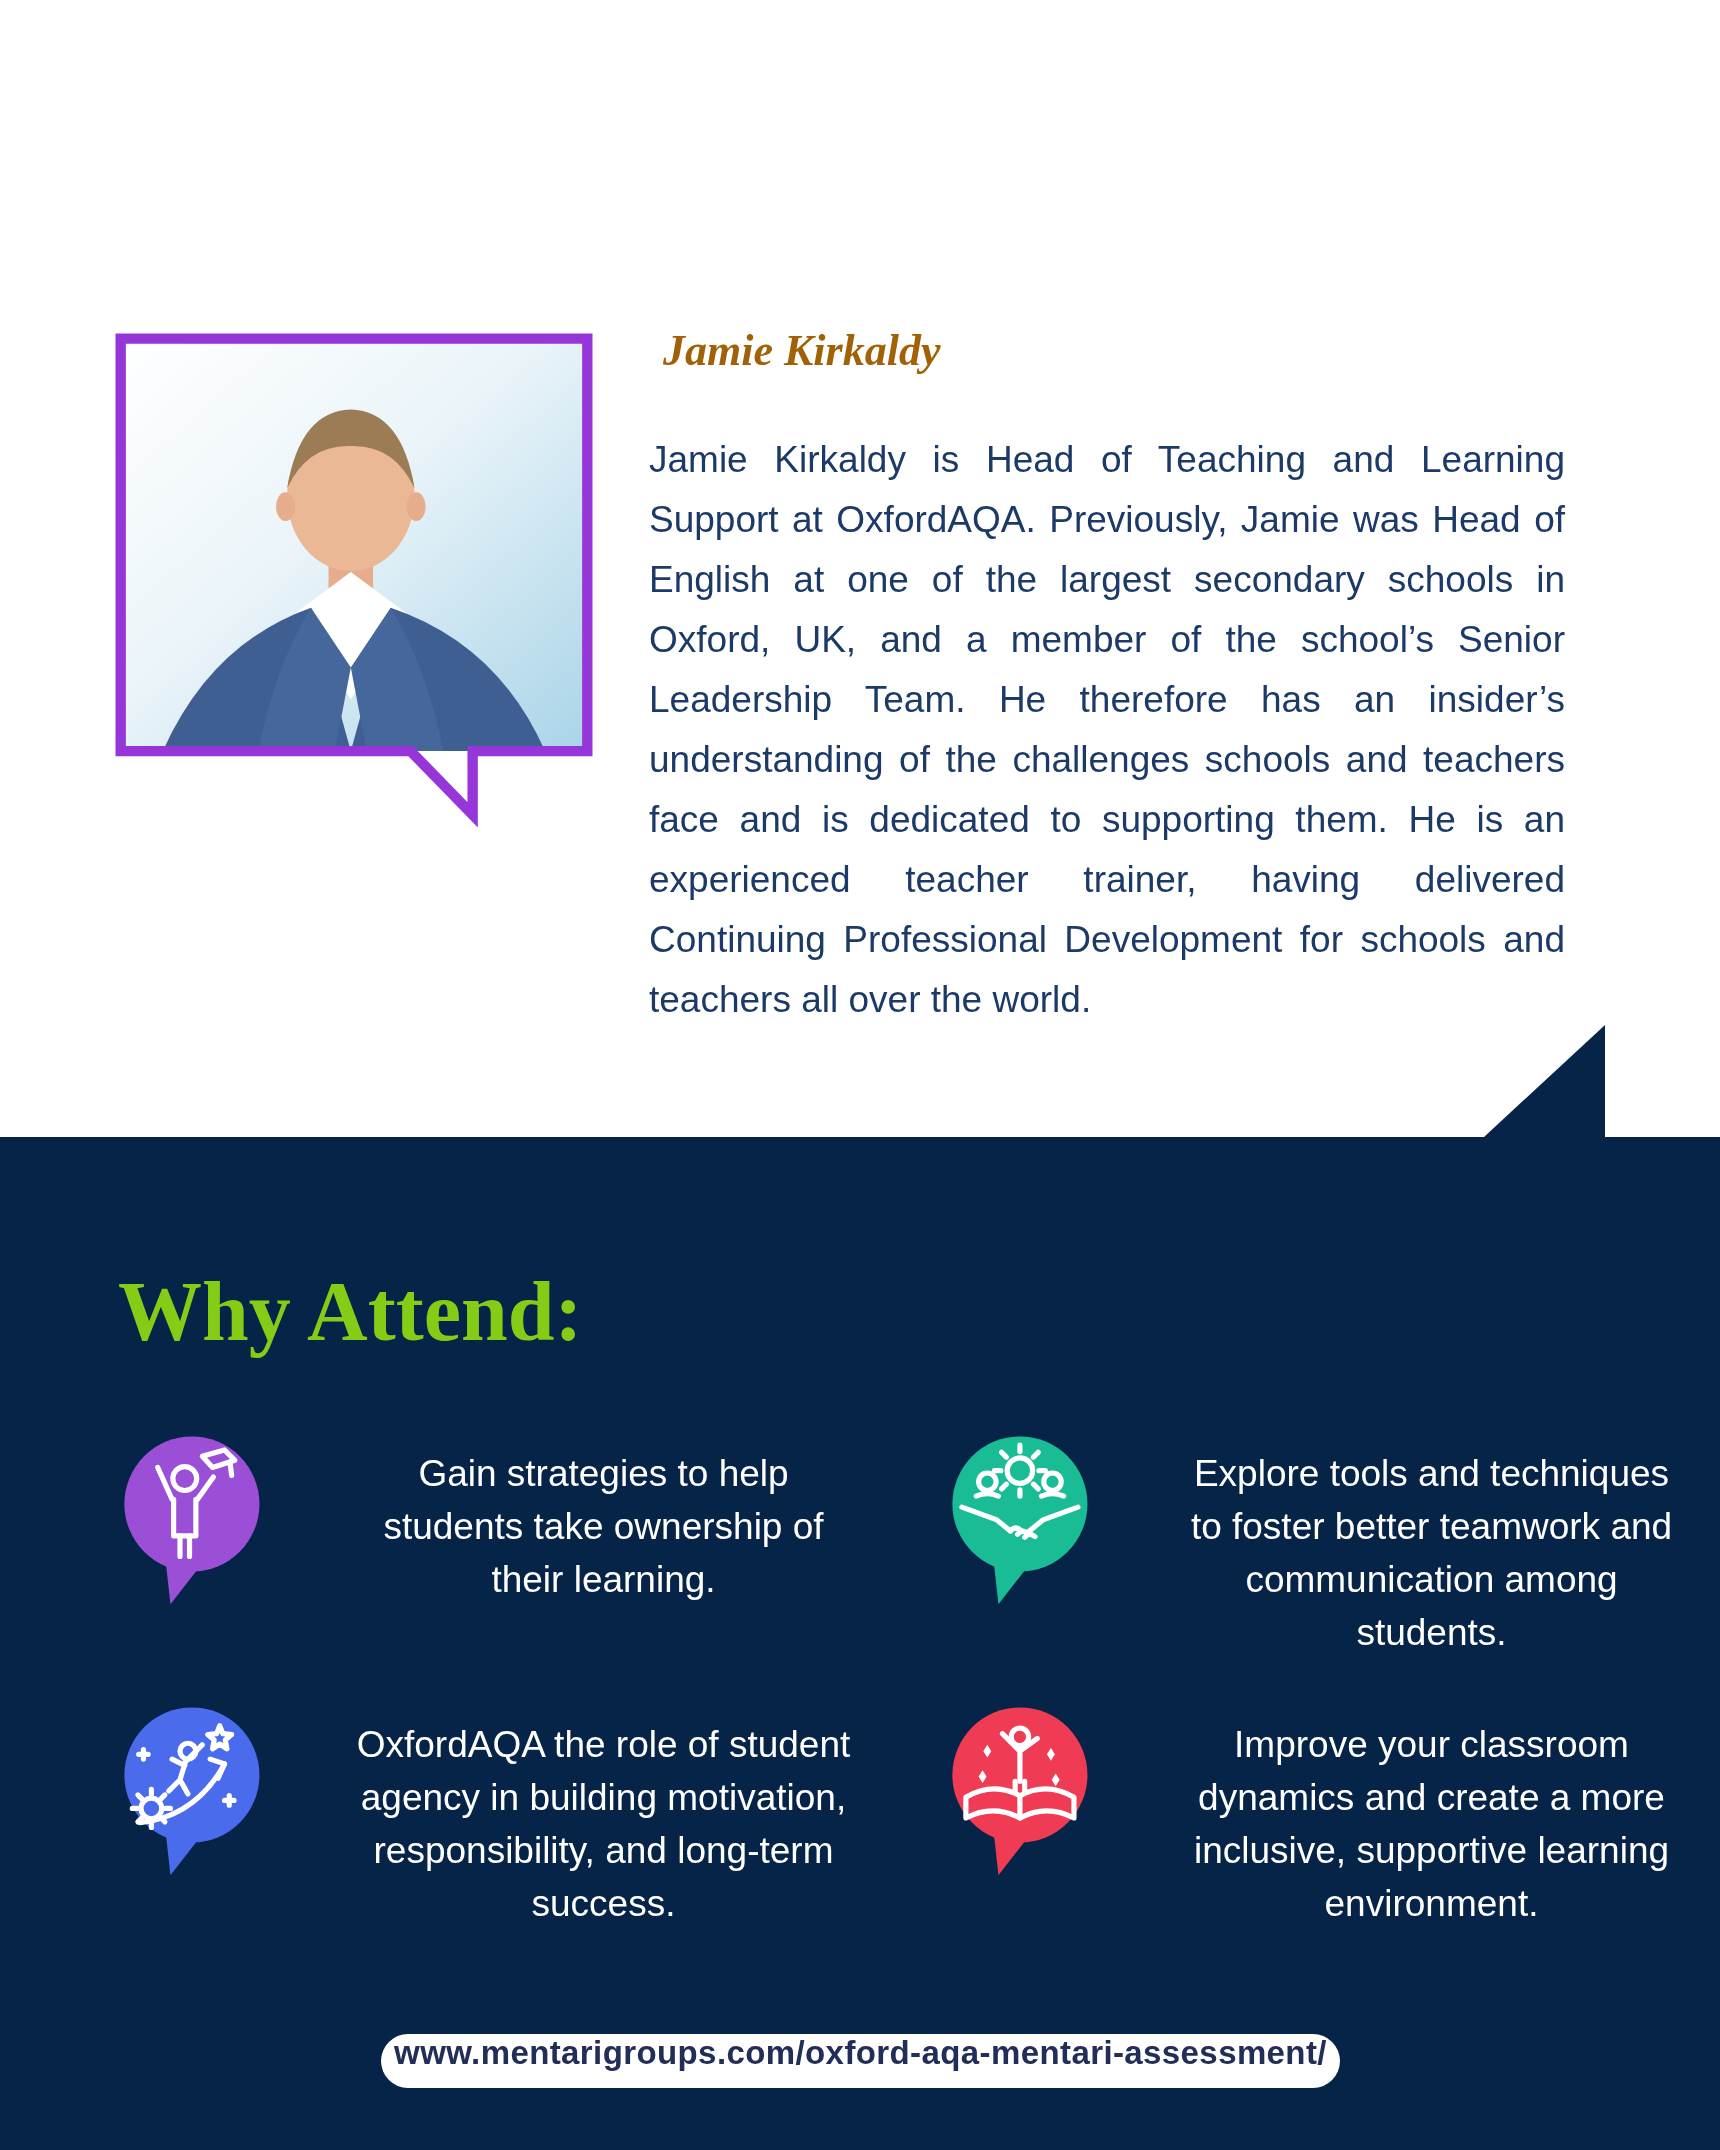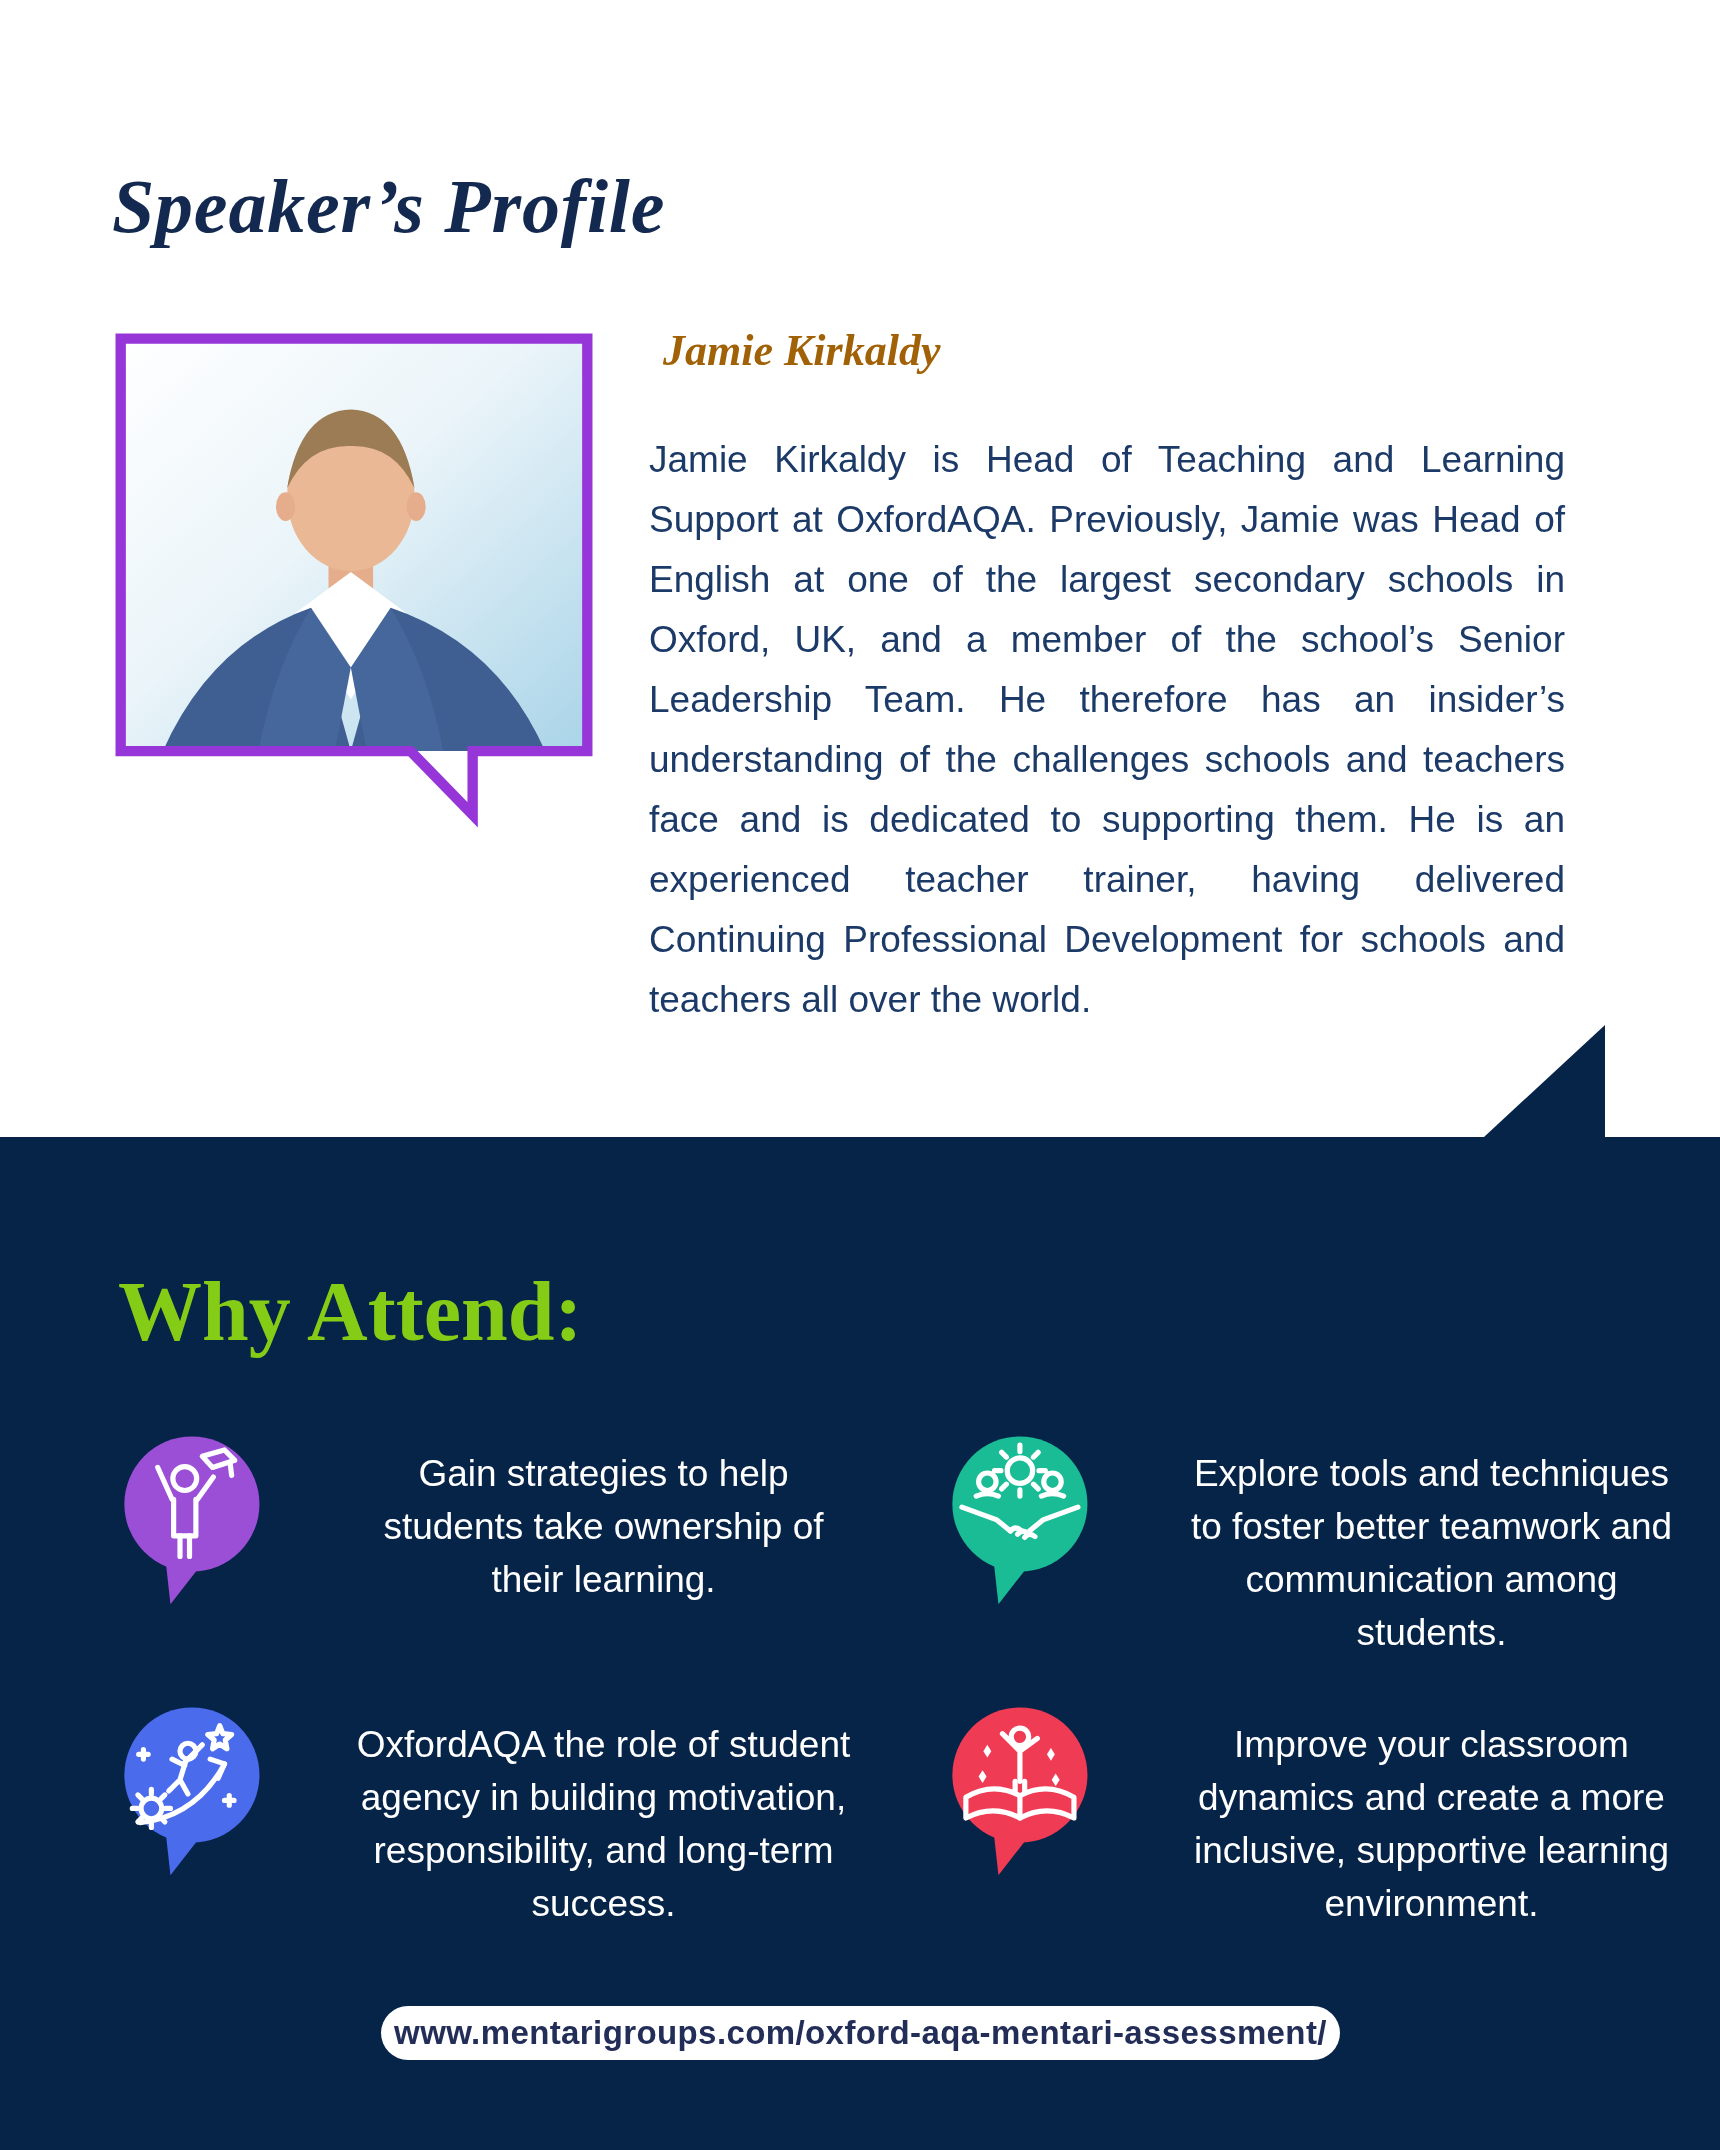--- a/index.html
+++ b/index.html
@@ -39,30 +39,29 @@
   .b3 { left:118px;  top:568px; }
   .b4 { left:946px; top:568px; }
 
   .bubble { width:151px; height:175px; display:block; position:absolute; left:0; top:0; }
   .line-art { stroke:#ffffff; stroke-width:6.5; fill:none; stroke-linecap:round; stroke-linejoin:round; }
   .line-fill { fill:#ffffff; stroke:none; }
 
   .benefit-text { position:absolute; left:171px; top:12.7px; width:629px;
     font-size:37px; line-height:53px; color:#ffffff; white-space:pre-line;text-align:center; }
 
-  .url-pill { position:absolute; left:381px; top:869px; width:959px; height:54px;
-    background:#ffffff; border-radius:29px; display:flex; align-items:center; justify-content:center; }
+  .url-pill { position:absolute; left:381px; top:897px; width:959px; height:54px;
+    background:#ffffff; border-radius:29px; display:flex; justify-content:center; }
   .url-pill span { font-size:33px; font-weight:bold; color:#232e58; letter-spacing:0.4px; }
 </style>
 </head>
 <body>
 
 <section class="profile-section">
 
-  <h1 class="page-title">Speaker’s Profile</h1>
 
   <div class="photo-wrap">
     <svg viewBox="0 0 600 648">
       <defs>
         <linearGradient id="photoBg" x1="0" y1="0" x2="1" y2="1">
           <stop offset="0" stop-color="#ffffff"></stop>
           <stop offset="0.45" stop-color="#eaf4f9"></stop>
           <stop offset="1" stop-color="#a9d4e8"></stop>
         </linearGradient>
         <clipPath id="photoClip">

